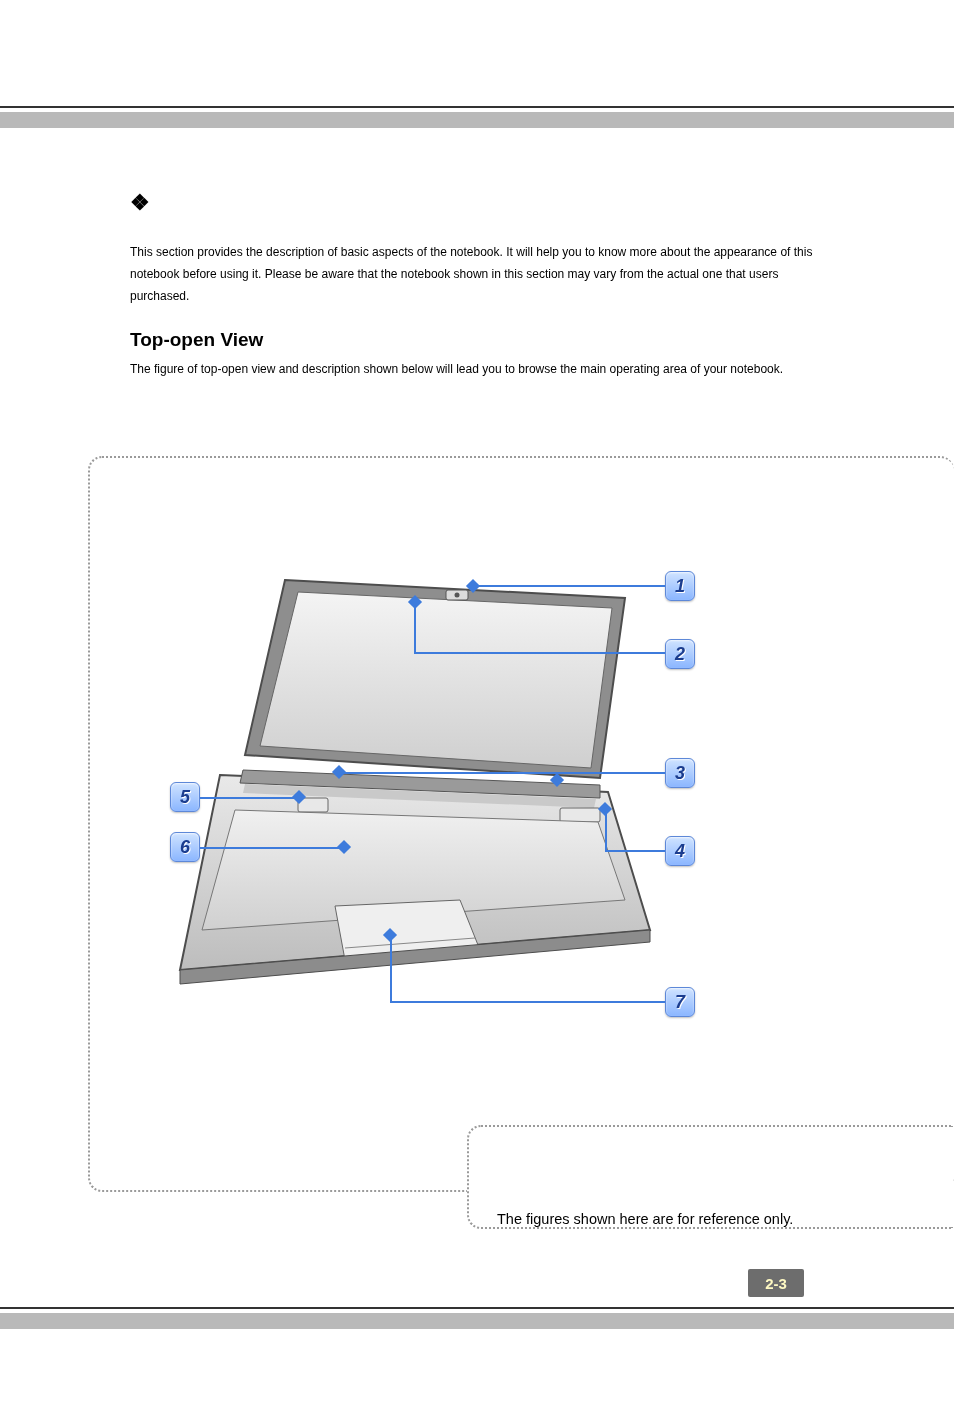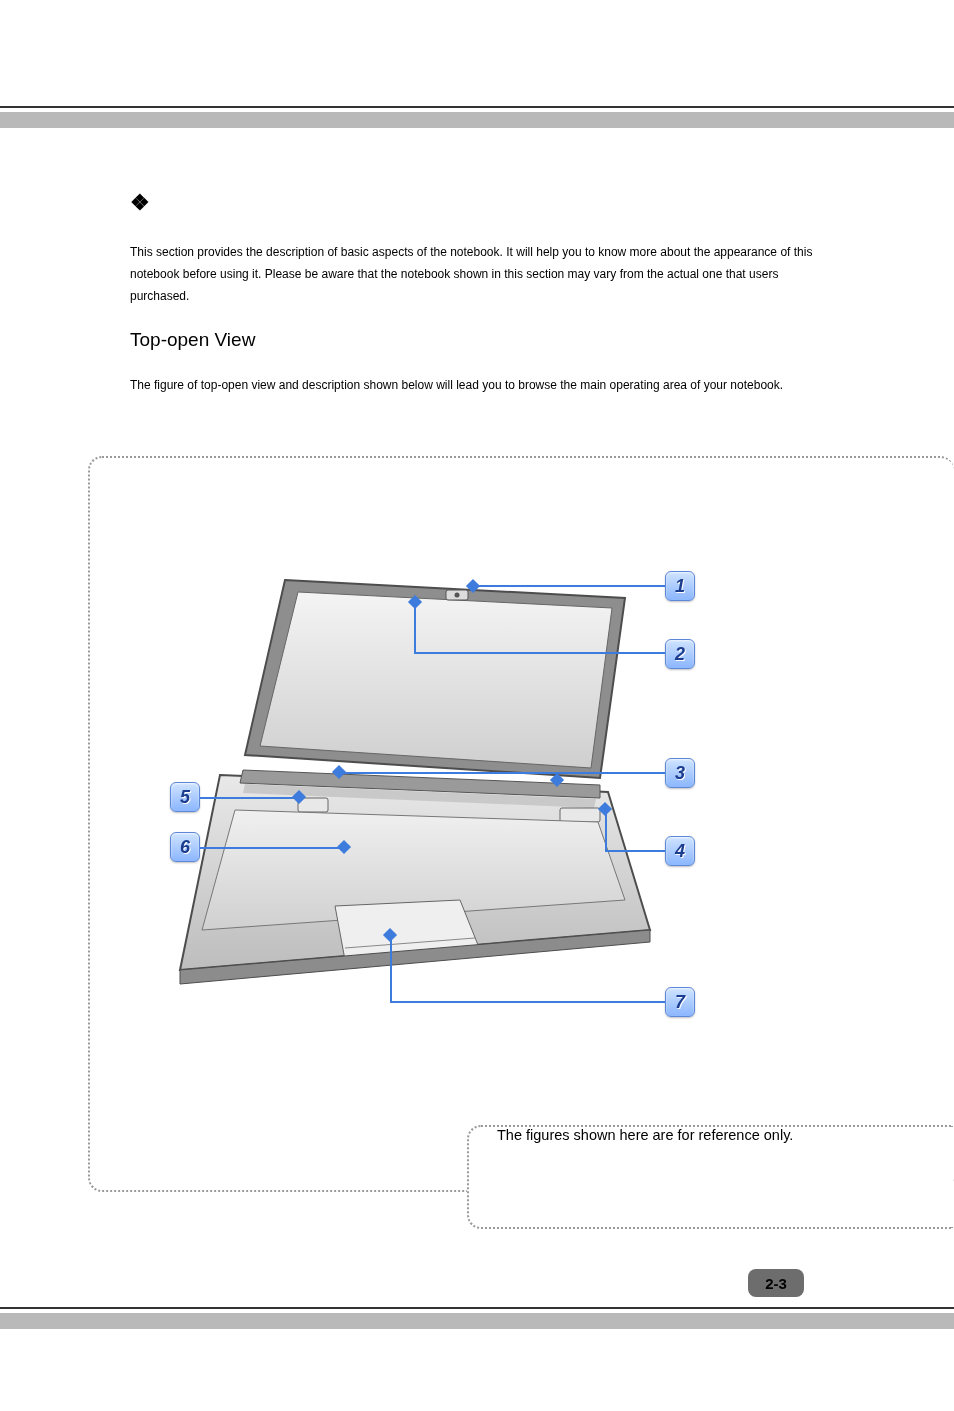--- a/index.html
+++ b/index.html
@@ -10,46 +10,46 @@
   .rule-top   { position: absolute; left: 0; top: 106px; width: 954px; height: 2px; background: #333; }
   .band-top   { position: absolute; left: 0; top: 112px; width: 954px; height: 16px; background: #b9b9b9; }
 
   
   .rule-bot   { position: absolute; left: 0; top: 1307px; width: 954px; height: 2px; background: #333; }
   .band-bot   { position: absolute; left: 0; top: 1313px; width: 954px; height: 16px; background: #b9b9b9; }
 
   
   .pagenum {
     position: absolute; left: 748px; top: 1269px; width: 56px; height: 28px;
-    background: #6d6d6d; color: #000000; font-size: 15px; font-weight: bold;
-    display: flex; align-items: center; justify-content: center; border-radius: 8px;
+    background: #6d6d6d; color: #fef9c3; font-size: 15px; font-weight: bold;
+    display: flex; align-items: center; justify-content: center; border-radius: 2px;
   }
 
   
   .content { position: absolute; left: 130px; top: 192px; width: 700px; }
   .h1 { font-size: 24px; font-weight: bold; margin-bottom: 28px; display: flex; align-items: center; gap: 10px; }
   .fleuron { font-size: 22px; line-height: 1; }
   .para { font-size: 12px; line-height: 1.82; margin-bottom: 22px; max-width: 700px; }
-  .h2 { font-size: 19px; font-weight: normal; margin-top: 6px; margin-bottom: 24px; }
+  .h2 { font-size: 19px; font-weight: bold; margin-top: 6px; margin-bottom: 8px; }
 
   
   .figbox {
     position: absolute; left: 88px; top: 456px; width: 866px; height: 736px;
     border: 2px dotted #9a9a9a; border-radius: 14px; border-right: none;
   }
   .figbox::after {
     content: "";
     position: absolute; right: 0; top: 0; bottom: 0; width: 2px;
   }
 
   
   .caption {
     position: absolute; left: 467px; top: 1125px; width: 486px; height: 104px;
     border: 2px dotted #9a9a9a; border-radius: 14px 0 0 14px; border-right: none;
-    background: #fff; display: flex; align-items: flex-start; padding-left: 28px;
+    background: #fff; display: flex; align-items: flex-end; padding-left: 28px;
     font-size: 14.5px;
   }
 
   
   .laptop { position: absolute; left: 150px; top: 570px; width: 520px; height: 420px; }
 
   
   .callout {
     position: absolute; width: 30px; height: 30px; border-radius: 6px;
     background: linear-gradient(#cfe3ff, #8bb6ff);

